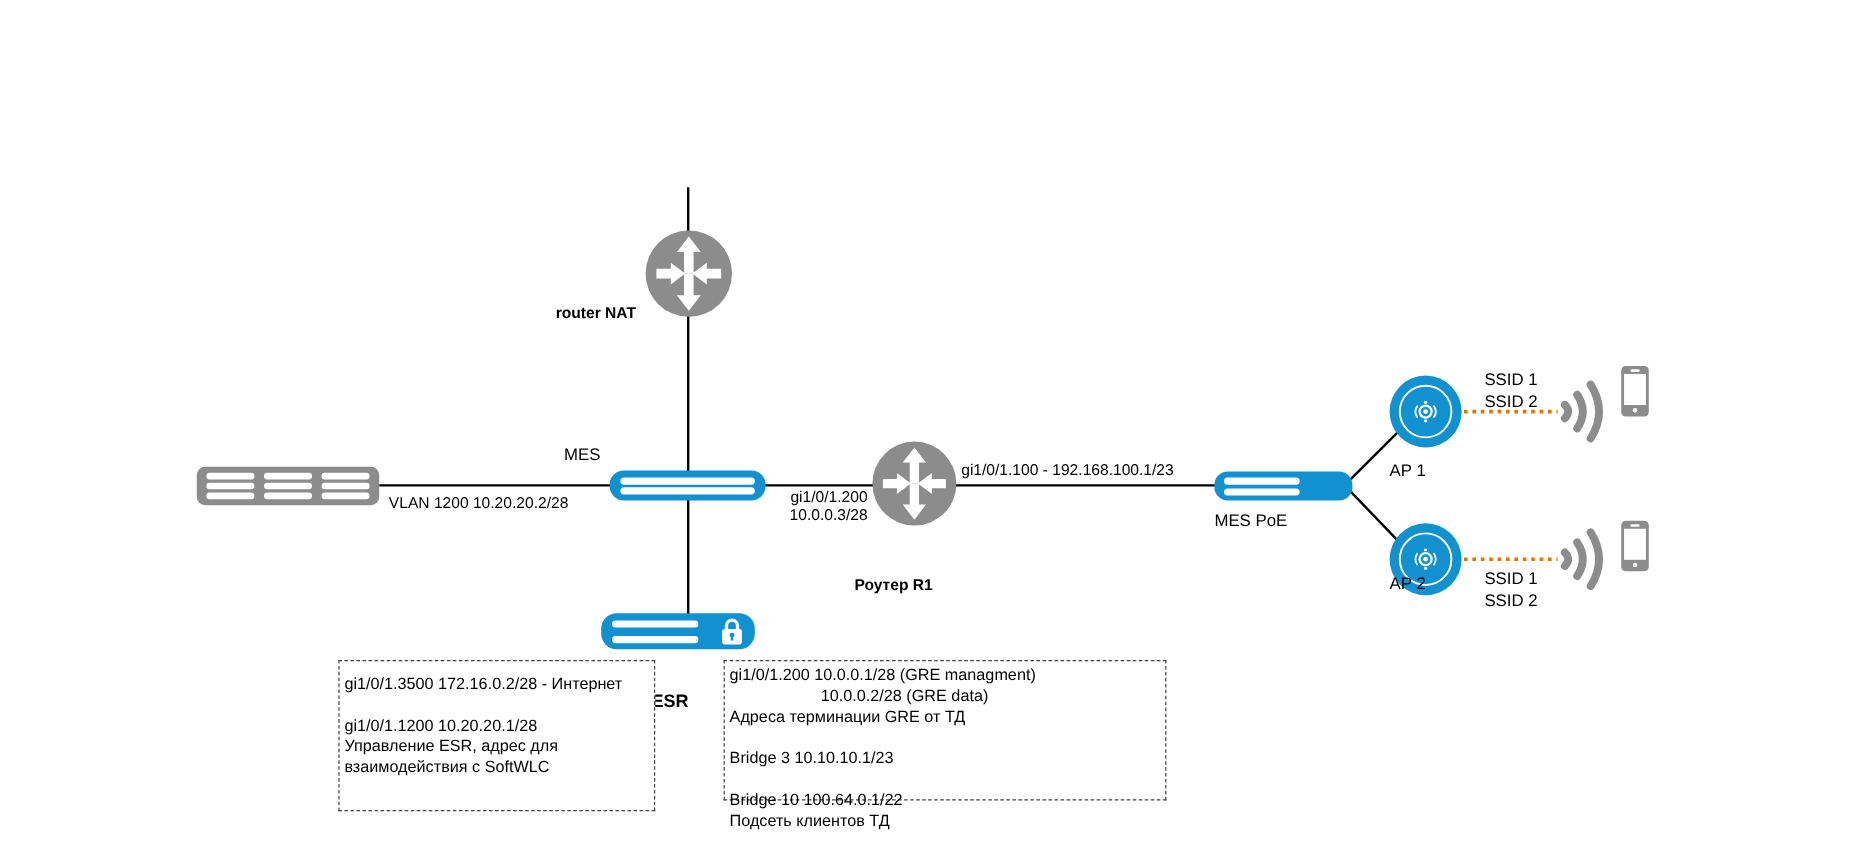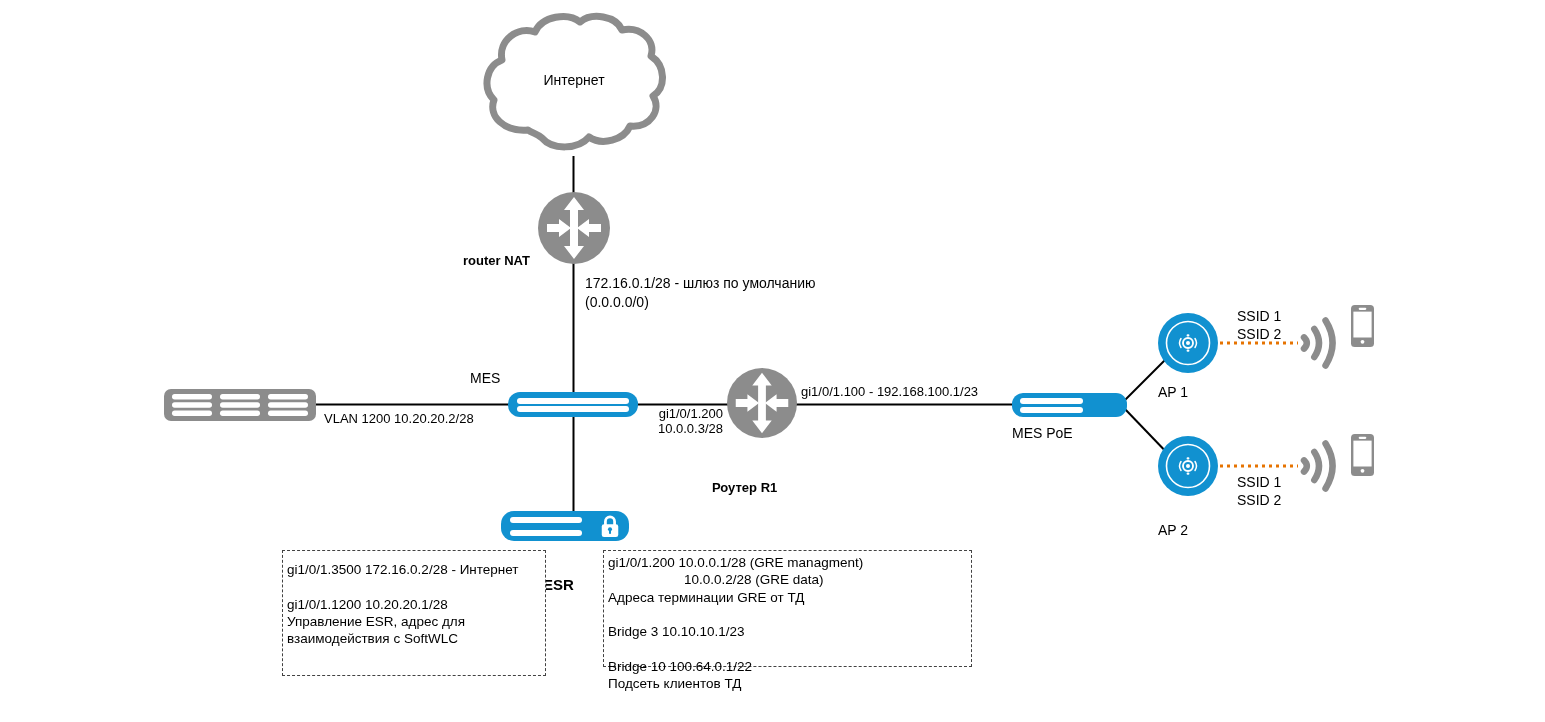--- a/index.html
+++ b/index.html
@@ -43,45 +43,32 @@
 
   <svg class="links-layer" width="1545" height="722" viewBox="0 0 1545 722">
     <path d="M573.5,156 V512" stroke="var(--line-black,#000)" stroke-width="2" fill="none"></path>
     <path d="M316,404.5 H1016" stroke="var(--line-black,#000)" stroke-width="2" fill="none"></path>
     <path d="M1124,401 L1173,352" stroke="var(--line-black,#000)" stroke-width="2" fill="none"></path>
     <path d="M1124,408 L1173,459" stroke="var(--line-black,#000)" stroke-width="2" fill="none"></path>
     <path d="M1220,343 H1298" stroke="var(--wireless-orange,#E67300)" stroke-width="3" stroke-dasharray="3,4" fill="none"></path>
     <path d="M1220,466 H1298" stroke="var(--wireless-orange,#E67300)" stroke-width="3" stroke-dasharray="3,4" fill="none"></path>
   </svg>
 
-  <div class="abs" style="left:478px; top:4px; width:192px; height:152px;">
-    <svg width="192" height="152" viewBox="0 0 192 152">
-      <path d="M 50 126 C 26 128, 10 112, 16 96 C 4 84, 8 62, 24 56 C 20 36, 40 22, 57 28
-               C 64 12, 90 8, 102 18 C 114 8, 138 12, 144 26 C 162 22, 178 36, 173 52
-               C 188 62, 188 84, 175 92 C 184 106, 172 124, 152 122 C 146 136, 124 142, 111 133
-               C 100 146, 74 146, 64 134 C 60 130, 54 129, 50 126 Z" fill="#fff" stroke="var(--icon-gray,#8C8C8C)" stroke-width="7" stroke-linejoin="round"></path>
-    </svg>
-    <div class="abs label" style="left:0; top:0; width:100%; height:100%; display:flex; align-items:center; justify-content:center;">Интернет</div>
-  </div>
 
   <div class="abs" style="left:538px; top:192px; width:72px; height:72px;">
     <svg width="72" height="72" viewBox="0 0 72 72">
       <circle cx="36" cy="36" r="36" fill="var(--icon-gray,#8C8C8C)"></circle>
       <polygon points="36,5 46,18 40,18 40,36 32,36 32,18 26,18" fill="#fff"></polygon>
       <polygon points="36,67 26,54 32,54 32,36 40,36 40,54 46,54" fill="#fff"></polygon>
       <polygon points="33,36 21,27 21,32 9,32 9,40 21,40 21,45" fill="#fff"></polygon>
       <polygon points="39,36 51,27 51,32 63,32 63,40 51,40 51,45" fill="#fff"></polygon>
     </svg>
   </div>
   <div class="abs label bold right" style="left:418px; top:221px; width:112px; font-size:13px;">router NAT</div>
 
-  <div class="abs" style="left:585px; top:274px;">
-    <div class="label lh19">172.16.0.1/28 - шлюз по умолчанию</div>
-    <div class="label lh19">(0.0.0.0/0)</div>
-  </div>
 
   <div class="abs label bold center" style="left:164px; top:367px; width:152px; font-size:15px;">SoftWLC server</div>
   <div class="abs" style="left:164px; top:389px; width:152px; height:32px;">
     <svg width="152" height="32" viewBox="0 0 152 32">
       <rect x="0" y="0" width="152" height="32" rx="7" fill="var(--icon-gray,#8C8C8C)"></rect>
       <g fill="#fff">
         <rect x="8" y="5" width="40" height="5.5" rx="2.7"></rect>
         <rect x="8" y="13.2" width="40" height="5.5" rx="2.7"></rect>
         <rect x="8" y="21.5" width="40" height="5.5" rx="2.7"></rect>
         <rect x="56" y="5" width="40" height="5.5" rx="2.7"></rect>
@@ -168,21 +155,21 @@
       <circle cx="30" cy="30" r="30" fill="var(--device-blue,#1191D0)"></circle>
       <circle cx="30" cy="30" r="21.5" fill="none" stroke="#fff" stroke-width="1.6"></circle>
       <circle cx="30" cy="30" r="5" fill="none" stroke="#fff" stroke-width="1.9"></circle>
       <circle cx="30" cy="30" r="2" fill="#fff"></circle>
       <path d="M23,25.5 q-3,4.5 0,9" fill="none" stroke="#fff" stroke-width="1.5" stroke-linecap="round"></path>
       <path d="M37,25.5 q3,4.5 0,9" fill="none" stroke="#fff" stroke-width="1.5" stroke-linecap="round"></path>
       <rect x="28.6" y="21.2" width="2.8" height="2.2" rx="1" fill="#fff"></rect>
       <rect x="28.6" y="36.6" width="2.8" height="2.2" rx="1" fill="#fff"></rect>
     </svg>
   </div>
-  <div class="abs label center" style="left:1158px; top:522px; width:60px;">AP 2</div>
+  <div class="abs label center" style="left:1158px; top:478px; width:60px;">AP 2</div>
   <div class="abs lh18" style="left:1237px; top:473px;">
     <div class="label">SSID 1</div>
     <div class="label">SSID 2</div>
   </div>
   <div class="abs" style="left:1298px; top:437px;">
     <svg width="42" height="58" viewBox="0 0 44 62">
       <g fill="none" stroke="var(--icon-gray,#8C8C8C)" stroke-width="7" stroke-linecap="round">
         <path d="M6,25 Q12,31 6,37"></path>
         <path d="M17,16 Q27,31 17,46"></path>
         <path d="M29,7 Q44,31 29,55"></path>

